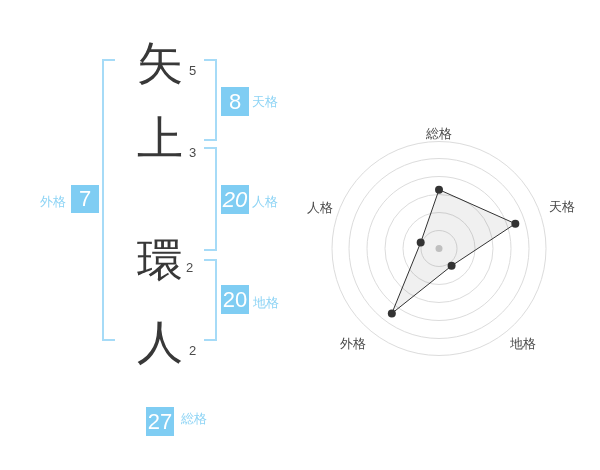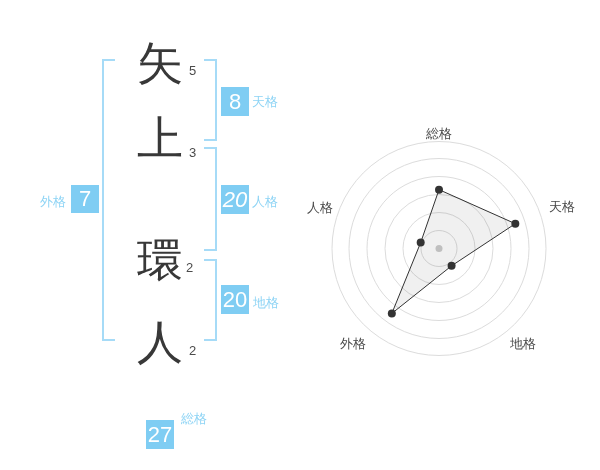--- a/index.html
+++ b/index.html
@@ -45,21 +45,21 @@
     width:28px;height:29px;
     background:#7fcdf3;
     color:#ffffff;
     font-size:22px;
     display:flex;align-items:center;justify-content:center;
   }
   .box-tenkaku{left:221px;top:87px;}
   .box-jinkaku{left:221px;top:185px;font-style:italic;}
   .box-chikaku{left:221px;top:285px;}
   .box-gaikaku{left:71px;top:185px;height:28px;}
-  .box-soukaku{left:146px;top:420px;}
+  .box-soukaku{left:146px;top:407px;}
   .cat-label{
     position:absolute;
     font-size:13px;line-height:13px;
     color:#8ed4f5;
     white-space:nowrap;
   }
   .lbl-tenkaku{left:252px;top:95px;}
   .lbl-jinkaku{left:252px;top:195px;}
   .lbl-chikaku{left:253px;top:296px;}
   .lbl-gaikaku{left:40px;top:195px;}

